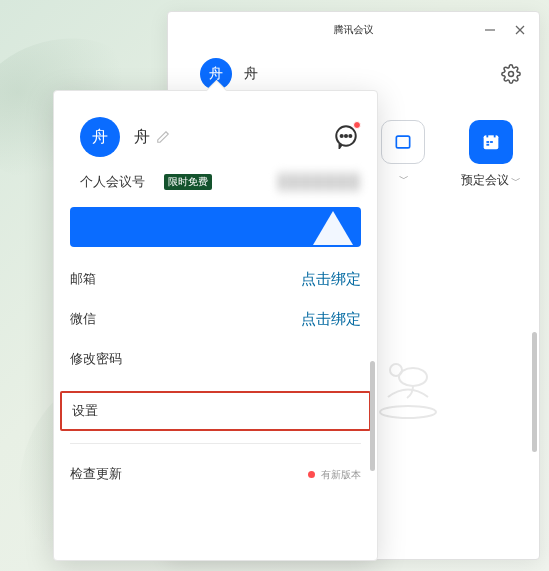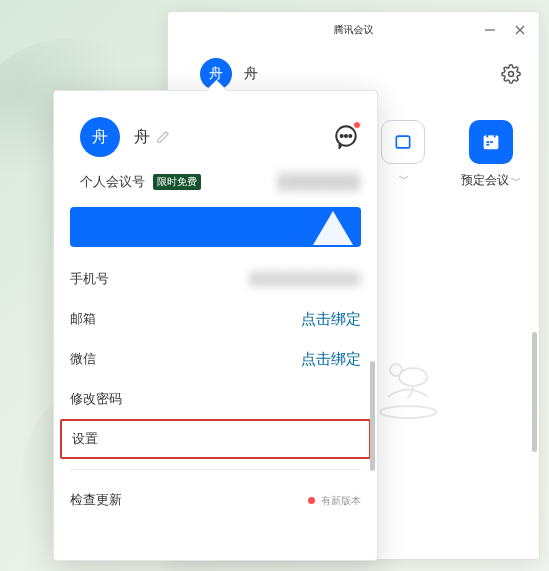--- a/index.html
+++ b/index.html
@@ -30,31 +30,31 @@
     .popover { position: absolute; left: 53px; top: 90px; width: 325px; height: 471px; background: #fff; border: 1px solid #e5e5e5; border-radius: 4px; box-shadow: 0 6px 30px rgba(0,0,0,0.15); }
     .popover::before { content: ""; position: absolute; left: 155px; top: -8px; width: 14px; height: 14px; background: #fff; border-left: 1px solid #e5e5e5; border-top: 1px solid #e5e5e5; transform: rotate(45deg); }
     .pop-inner { position: relative; height: 100%; padding-top: 4px; }
     .pop-scroll { position: absolute; right: 2px; top: 270px; width: 5px; height: 110px; background: #c8c8c8; border-radius: 3px; }
     .profile-row { display: flex; align-items: center; padding: 22px 16px 8px 26px; position: relative; }
     .avatar-md { width: 40px; height: 40px; border-radius: 50%; background: #0a6cff; color: #fff; display: flex; align-items: center; justify-content: center; font-size: 16px; }
     .uname-md { margin-left: 14px; font-size: 16px; color: #333; }
     .edit-ic { margin-left: 6px; color: #bbb; }
     .chat-ic { position: absolute; right: 18px; top: 28px; }
     .chat-ic .dot { position: absolute; right: -2px; top: -2px; width: 8px; height: 8px; background: #ff4d4f; border-radius: 50%; border: 1.5px solid #fff; }
-    .meeting-id-row { display: flex; align-items: center; padding: 8px 16px 10px 26px; gap: 8px; }
+    .meeting-id-row { display: flex; align-items: center; padding: 8px 16px 10px 26px; gap: 19px; }
     .mid-label { font-size: 13px; color: #333; }
     .badge { font-size: 10px; color: #fff; background: #14532d; padding: 1px 4px; border-radius: 2px; }
     .mid-val { margin-left: auto; width: 82px; height: 18px; filter: blur(5px); background: repeating-linear-gradient(90deg, #bbb 0 6px, #eee 6px 12px); border-radius: 2px; }
     .big-btn { margin: 6px 16px 12px 16px; height: 40px; background: #0a6cff; border-radius: 4px; position: relative; overflow: hidden; }
     .big-btn::after { content: ""; position: absolute; right: 8px; top: 4px; width: 40px; height: 34px; background: #fff; clip-path: polygon(50% 0, 100% 100%, 0 100%); opacity: 0.95; }
     .list { padding: 0 16px; }
     .item { display: flex; align-items: center; justify-content: space-between; height: 40px; font-size: 13px; color: #333; }
     .item .rlink { color: #0369a1; font-size: 15px; }
     .item .rblur { width: 110px; height: 14px; filter: blur(5px); background: repeating-linear-gradient(90deg, #bbb 0 6px, #eee 6px 12px); border-radius: 2px; }
-    .item.highlight { border: 2.5px solid #d23b2b; border-radius: 2px; margin: 0 -10px; padding: 16px 10px; height: 40px; }
+    .item.highlight { border: 2.5px solid #d23b2b; border-radius: 2px; margin: 12px -10px; padding: 16px 10px; height: 40px; }
     .divider { height: 1px; background: #eaeaea; margin: 10px 16px; }
     .new-dot { width: 7px; height: 7px; background: #ff4d4f; border-radius: 50%; display: inline-block; margin-right: 6px; vertical-align: middle; }
     .new-text { color: #999; font-size: 10px; }
     svg { display: block; }
   </style>
 </head>
 <body>
 
 <div class="wallpaper"></div>
 
@@ -156,24 +156,20 @@
     <div class="meeting-id-row">
       <span class="mid-label">个人会议号</span>
       <span class="badge">限时免费</span>
       <span class="mid-val"></span>
     </div>
 
     <div class="big-btn"></div>
 
     <div class="list">
       <div class="item">
-        <span>手机号</span>
-        <span class="rblur"></span>
-      </div>
-      <div class="item">
         <span>邮箱</span>
         <span class="rlink">点击绑定</span>
       </div>
       <div class="item">
         <span>微信</span>
         <span class="rlink">点击绑定</span>
       </div>
       <div class="item">
         <span>修改密码</span>
       </div>

